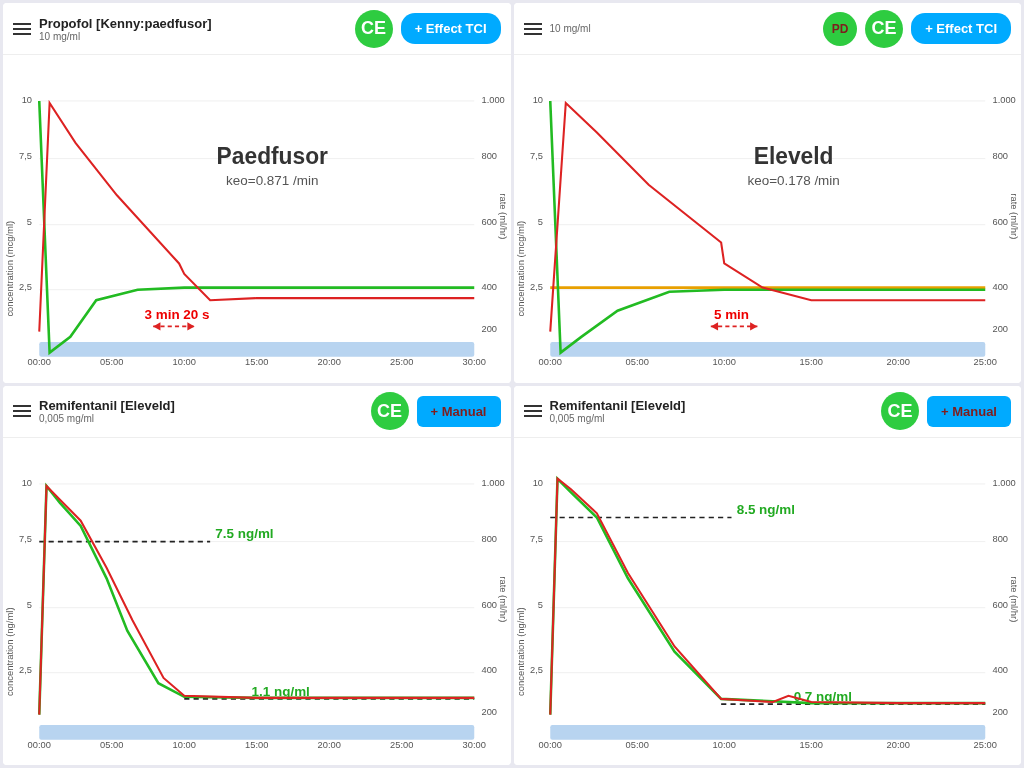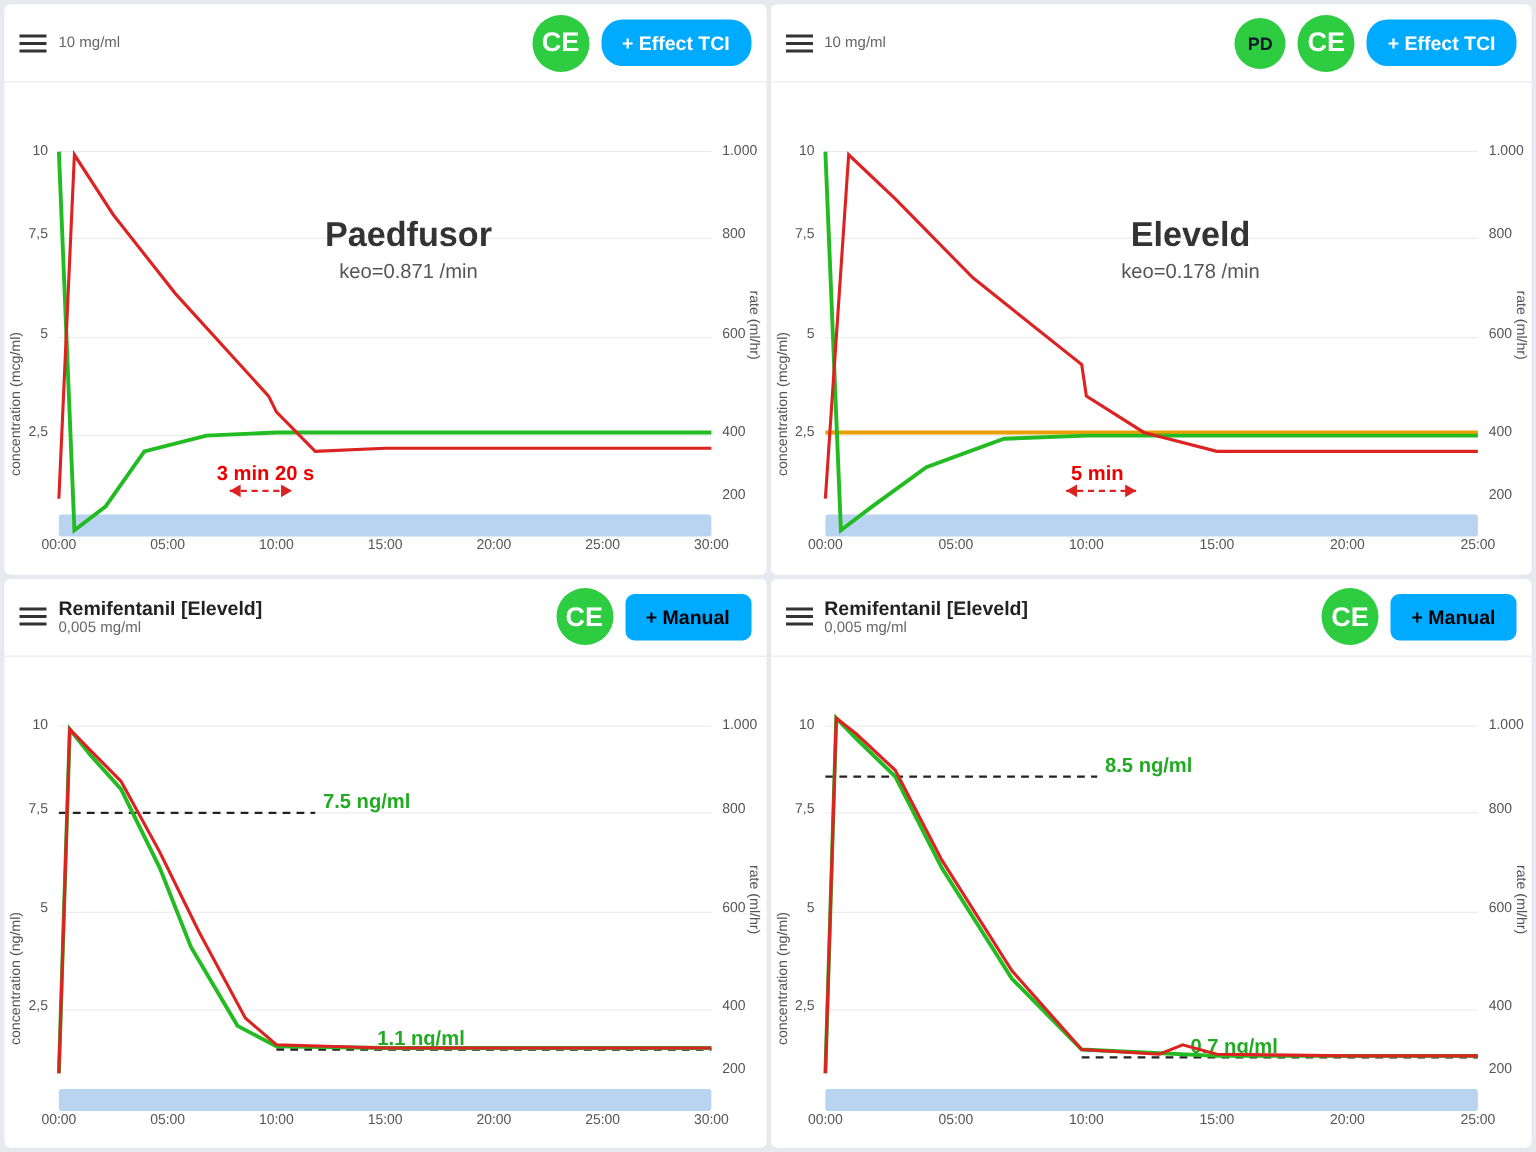--- a/index.html
+++ b/index.html
@@ -68,21 +68,21 @@
       border-radius: 50%;
       width: 38px;
       height: 38px;
       display: flex;
       align-items: center;
       justify-content: center;
     }
 
     .pd-badge {
       background: #2ecc40;
-      color: #0f172a;
+      color: #7f1d1d;
       font-weight: bold;
       font-size: 12px;
       border-radius: 50%;
       width: 34px;
       height: 34px;
       display: flex;
       align-items: center;
       justify-content: center;
     }
 
@@ -95,21 +95,21 @@
       border-radius: 14px;
       padding: 8px 14px;
       cursor: pointer;
       display: flex;
       align-items: center;
       gap: 4px;
     }
 
     .manual-btn {
       background: #00aaff;
-      color: #000000;
+      color: #7f1d1d;
       font-weight: bold;
       font-size: 13px;
       border: none;
       border-radius: 6px;
       padding: 8px 14px;
       cursor: pointer;
       display: flex;
       align-items: center;
       gap: 4px;
     }
@@ -165,20 +165,21 @@
 <body>
 
 <div class="panel">
   <div class="panel-header">
     <div class="hamburger-icon">
       <span></span>
         <span></span>
         <span></span>
     </div>
     <div class="header-title">
+      <div class="drug-name">Propofol [Kenny:paedfusor]</div>
       <div class="drug-sub">10 mg/ml</div>
     </div>
     <div class="ce-badge">CE</div>
     <button class="effect-btn">+ Effect TCI</button>
   </div>
   <div class="chart-area">
     <svg class="chart" viewBox="0 0 490 310" preserveAspectRatio="none">
 
       <rect x="0" y="0" width="490" height="310" fill="white"></rect>
 

